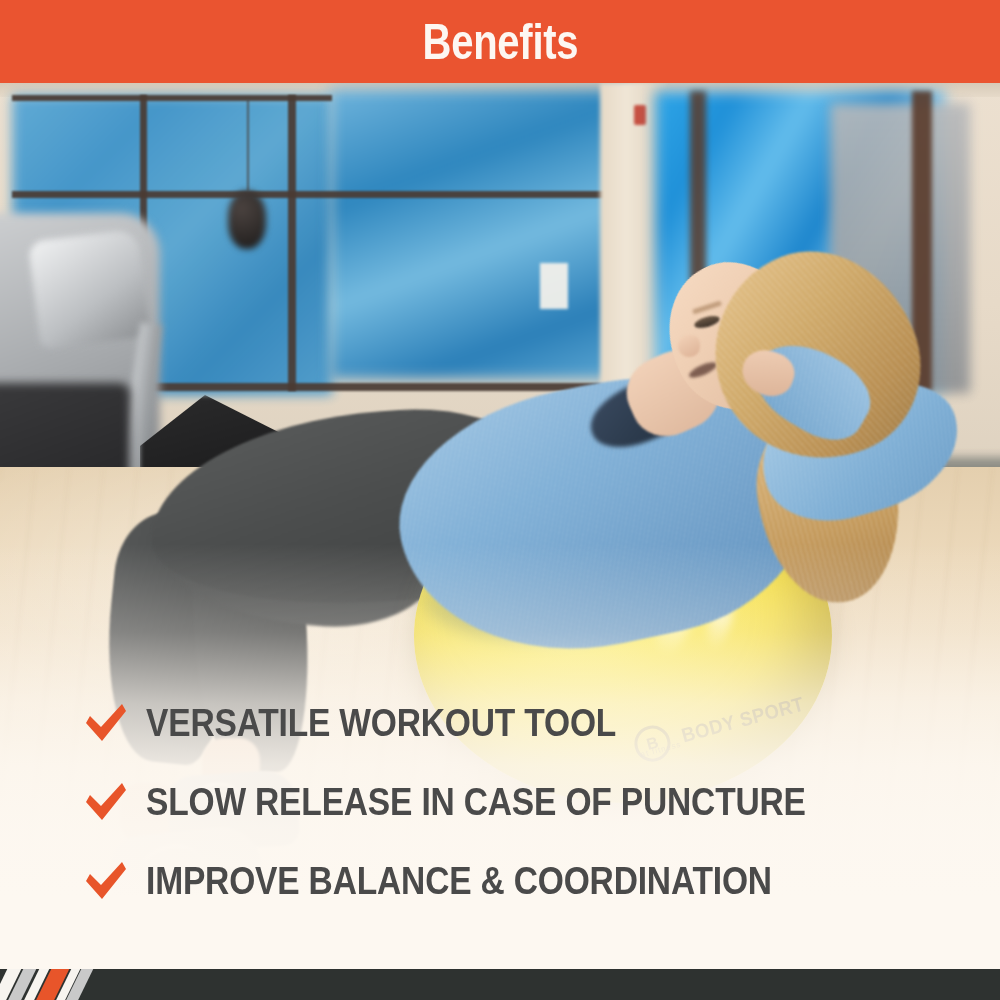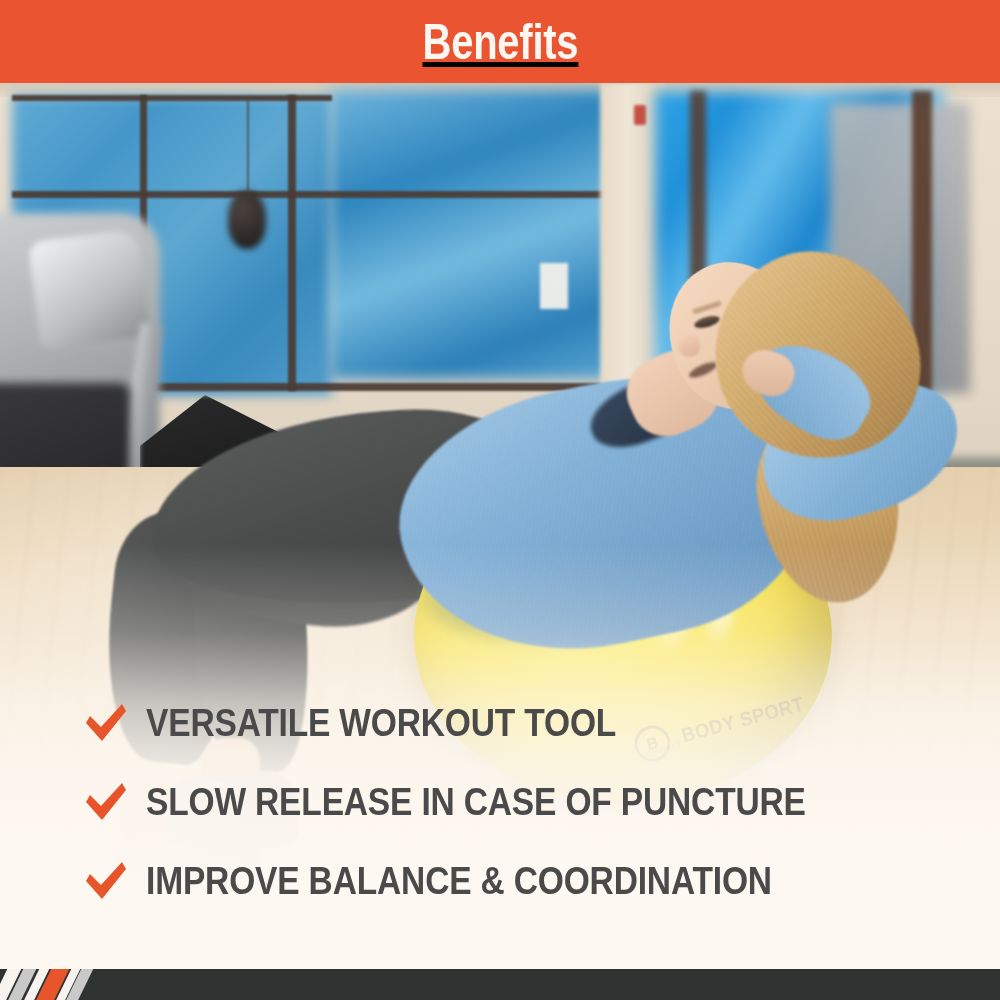--- a/index.html
+++ b/index.html
@@ -20,21 +20,20 @@
   .banner{
     position:absolute;
     left:0; top:0;
     width:1000px;
     height:83px;
     background:#ea5430;
     display:flex;
     align-items:center;
     justify-content:center;
     z-index:40;
-    text-decoration:underline;
   }
   .banner-title{
     color:#fdf7f2;
     font-size:50px;
     font-weight:bold;
     letter-spacing:-0.3px;
     line-height:1;
     transform:scaleX(0.80);
     transform-origin:center;
     white-space:nowrap;

